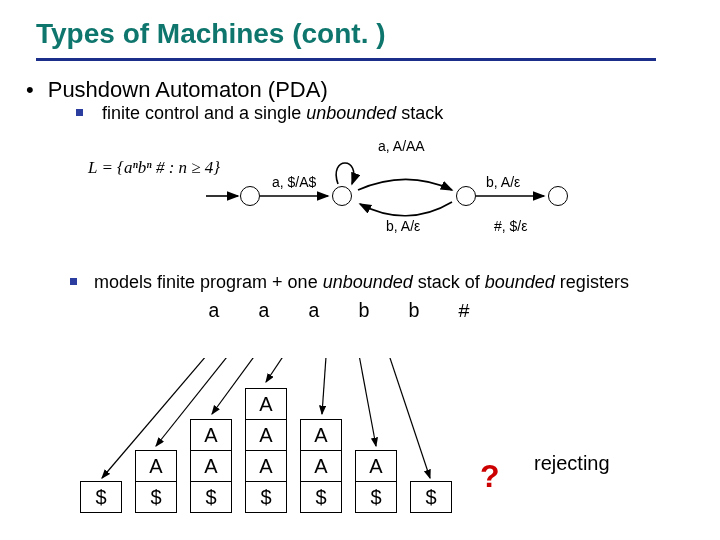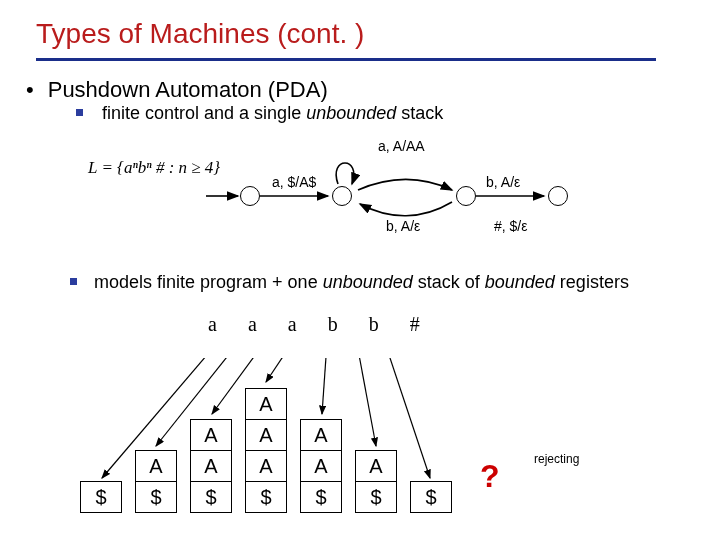--- a/index.html
+++ b/index.html
@@ -8,22 +8,22 @@
     padding: 0;
     font-family: Arial, Helvetica, sans-serif;
     background: #fff;
     width: 720px;
     height: 540px;
     position: relative;
   }
   .slide { padding: 18px 30px 0 36px; }
   .title {
     font-size: 28px;
-    font-weight: 400;
-    color: #b91c1c;
+    font-weight: 700;
+    color: #0f766e;
     border-bottom: 3px solid #1a2e8a;
     padding-bottom: 8px;
     margin-bottom: 16px;
     width: 620px;
   }
   .bullet1 {
     font-size: 22px;
     margin-left: -10px;
   }
   .bullet1::before { content: "•"; margin-right: 14px; }
@@ -81,24 +81,24 @@
     display: inline-block;
     width: 7px; height: 7px;
     background: #2b3d9e;
     margin-right: 12px;
     position: relative;
     top: -3px;
   }
   .tape {
     position: absolute;
     left: 208px;
-    top: 313px;
+    top: 300px;
     font-size: 20px;
     letter-spacing: 13px;
-    font-family: Liberation Serif, serif;
+    font-family: Liberation Mono, monospace;
   }
   .stacks {
     position: absolute;
     left: 80px;
     top: 358px;
     width: 560px;
     height: 170px;
   }
   .stack-col {
     position: absolute;
@@ -118,21 +118,21 @@
     left: 400px;
     top: 100px;
     font-size: 32px;
     color: #cc0000;
     font-weight: 700;
   }
   .rej {
     position: absolute;
     left: 454px;
     top: 94px;
-    font-size: 12px;
+    font-size: 20px;
     text-align: center;
   }
   svg.arrows { position: absolute; left: 0; top: 0; pointer-events: none; }
 </style>
 </head>
 <body>
 
 <div class="slide">
   <div class="title">Types of Machines (cont. )</div>
   <div class="bullet1">Pushdown Automaton (PDA)</div>

